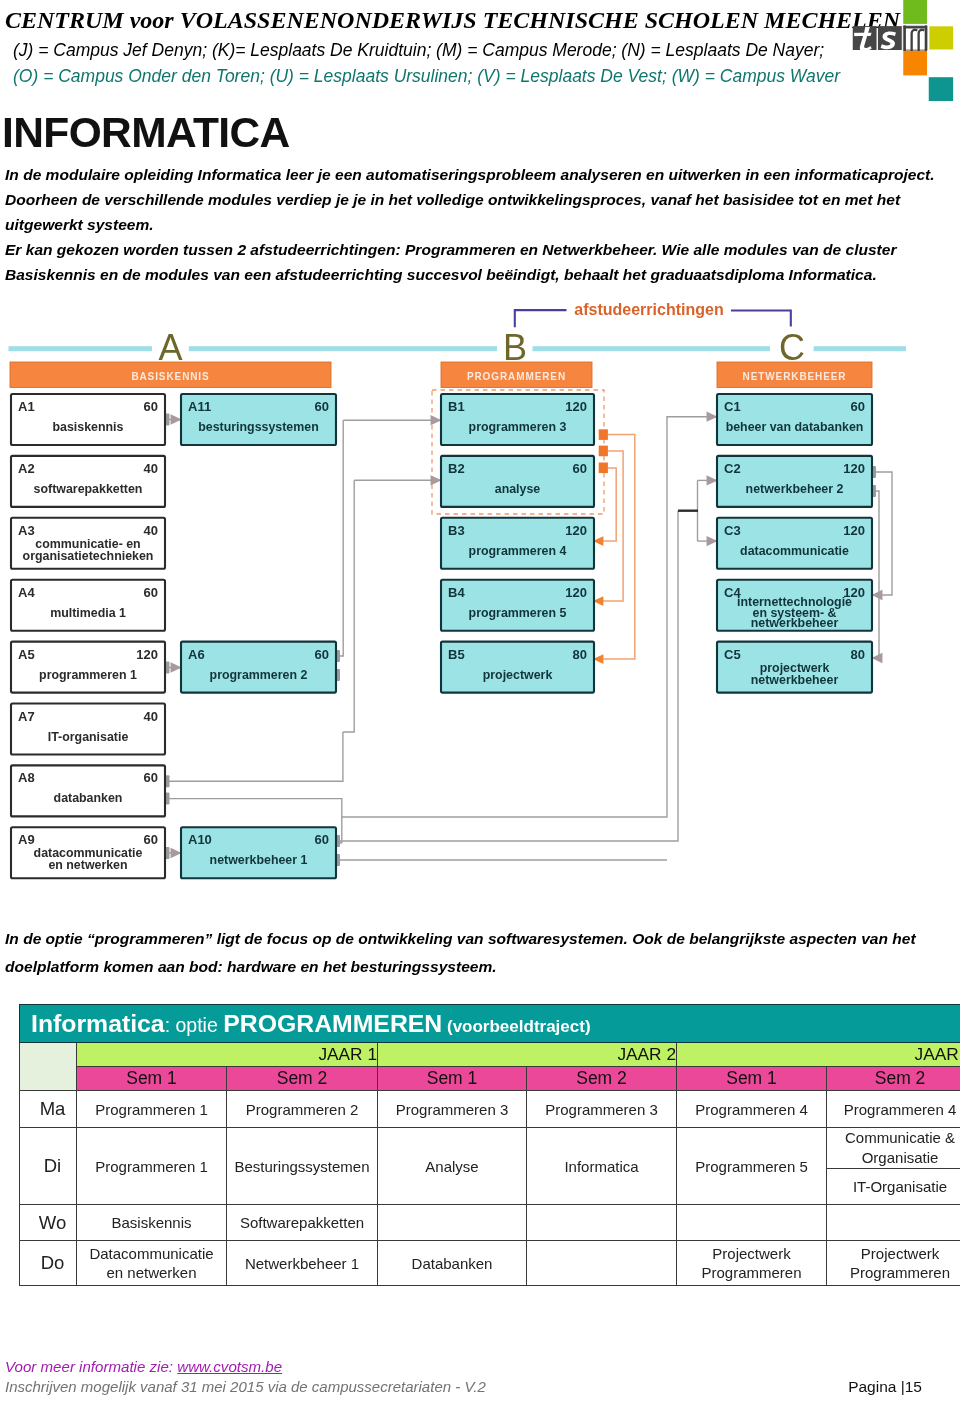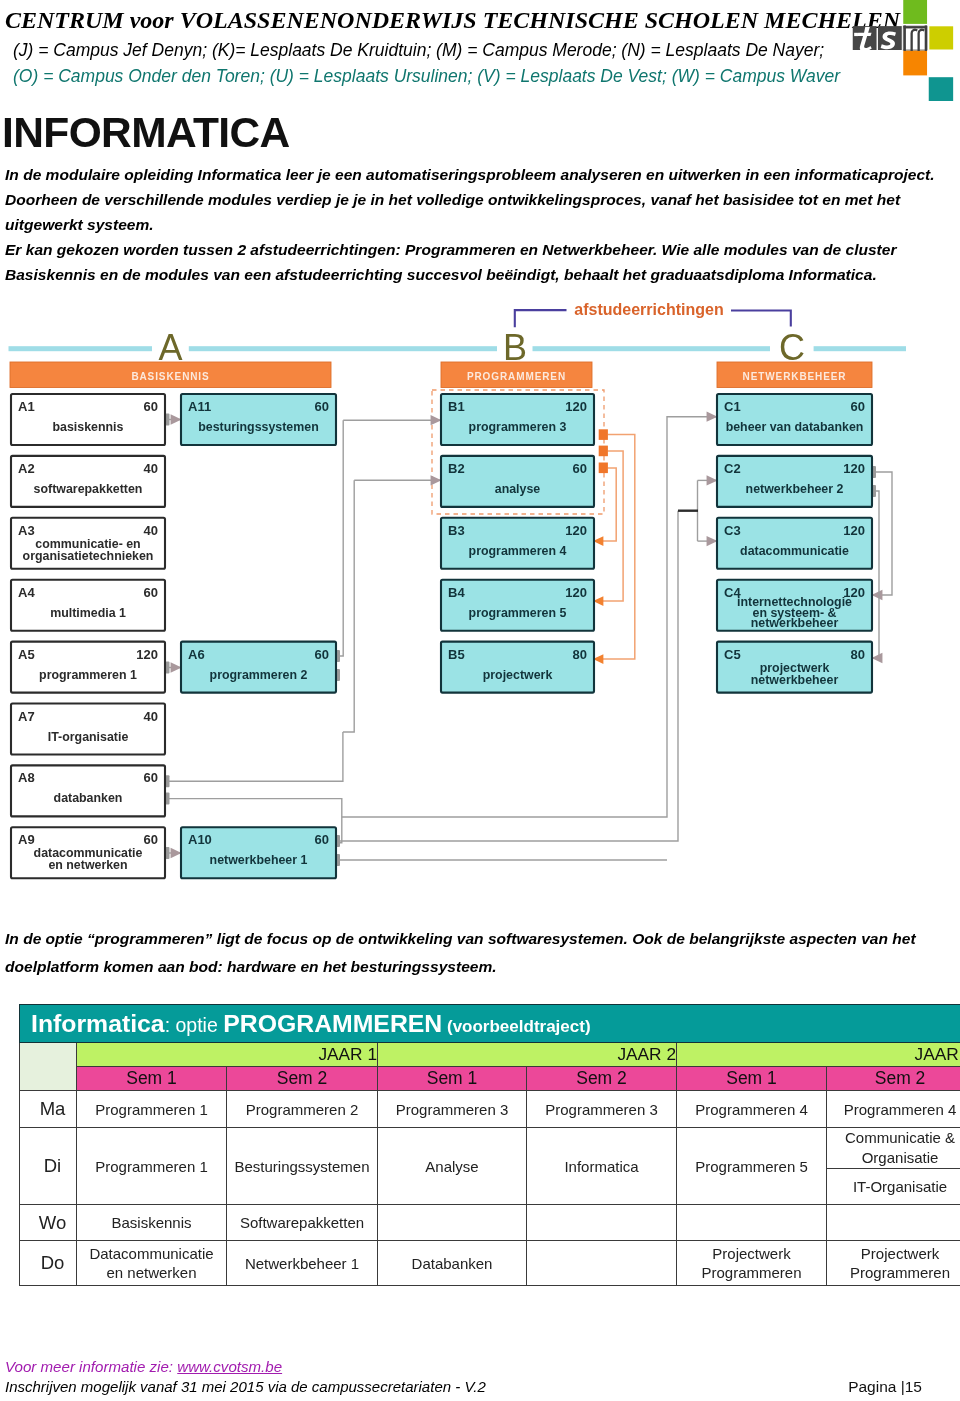--- a/index.html
+++ b/index.html
@@ -27,21 +27,21 @@
   .blank{background:#e6f1dd;border-right:1.3px solid #3a3a3a;}
   .daycell{text-align:center;padding-left:9px !important;font-size:18.5px;color:#222;}
   .cell{text-align:center;font-size:15px;color:#222;line-height:19px;}
   .splitcell{padding:0 !important;position:relative;}
   .splitwrap{position:absolute;left:0;top:0;right:0;bottom:0;display:flex;flex-direction:column;}
   .splitwrap .sub-top{border-bottom:1.3px solid #3a3a3a;flex:0 0 41px;box-sizing:border-box;display:flex;flex-direction:column;justify-content:center;align-items:center;line-height:20px;}
   .splitwrap .sub-bot{flex:1 1 auto;display:flex;align-items:center;justify-content:center;line-height:19px;}
   
   .foot1{position:absolute;left:5px;top:1358px;font-size:15.1px;font-style:italic;color:#a21caf;}
   .foot1 u{text-decoration:underline;}
-  .foot2{position:absolute;left:5px;top:1378px;font-size:15px;font-style:italic;color:#000000;}
+  .foot2{position:absolute;left:5px;top:1378px;font-size:15px;font-style:italic;color:#737373;}
   .pageno{position:absolute;right:38px;top:1378px;font-size:15.5px;color:#111;}
   
   .diagram{position:absolute;left:0;top:295px;width:960px;height:625px;}
 </style>
 </head>
 <body>
 
 <div class="page">
 
   <div class="hdr1">CENTRUM voor VOLASSENENONDERWIJS TECHNISCHE SCHOLEN MECHELEN</div>

